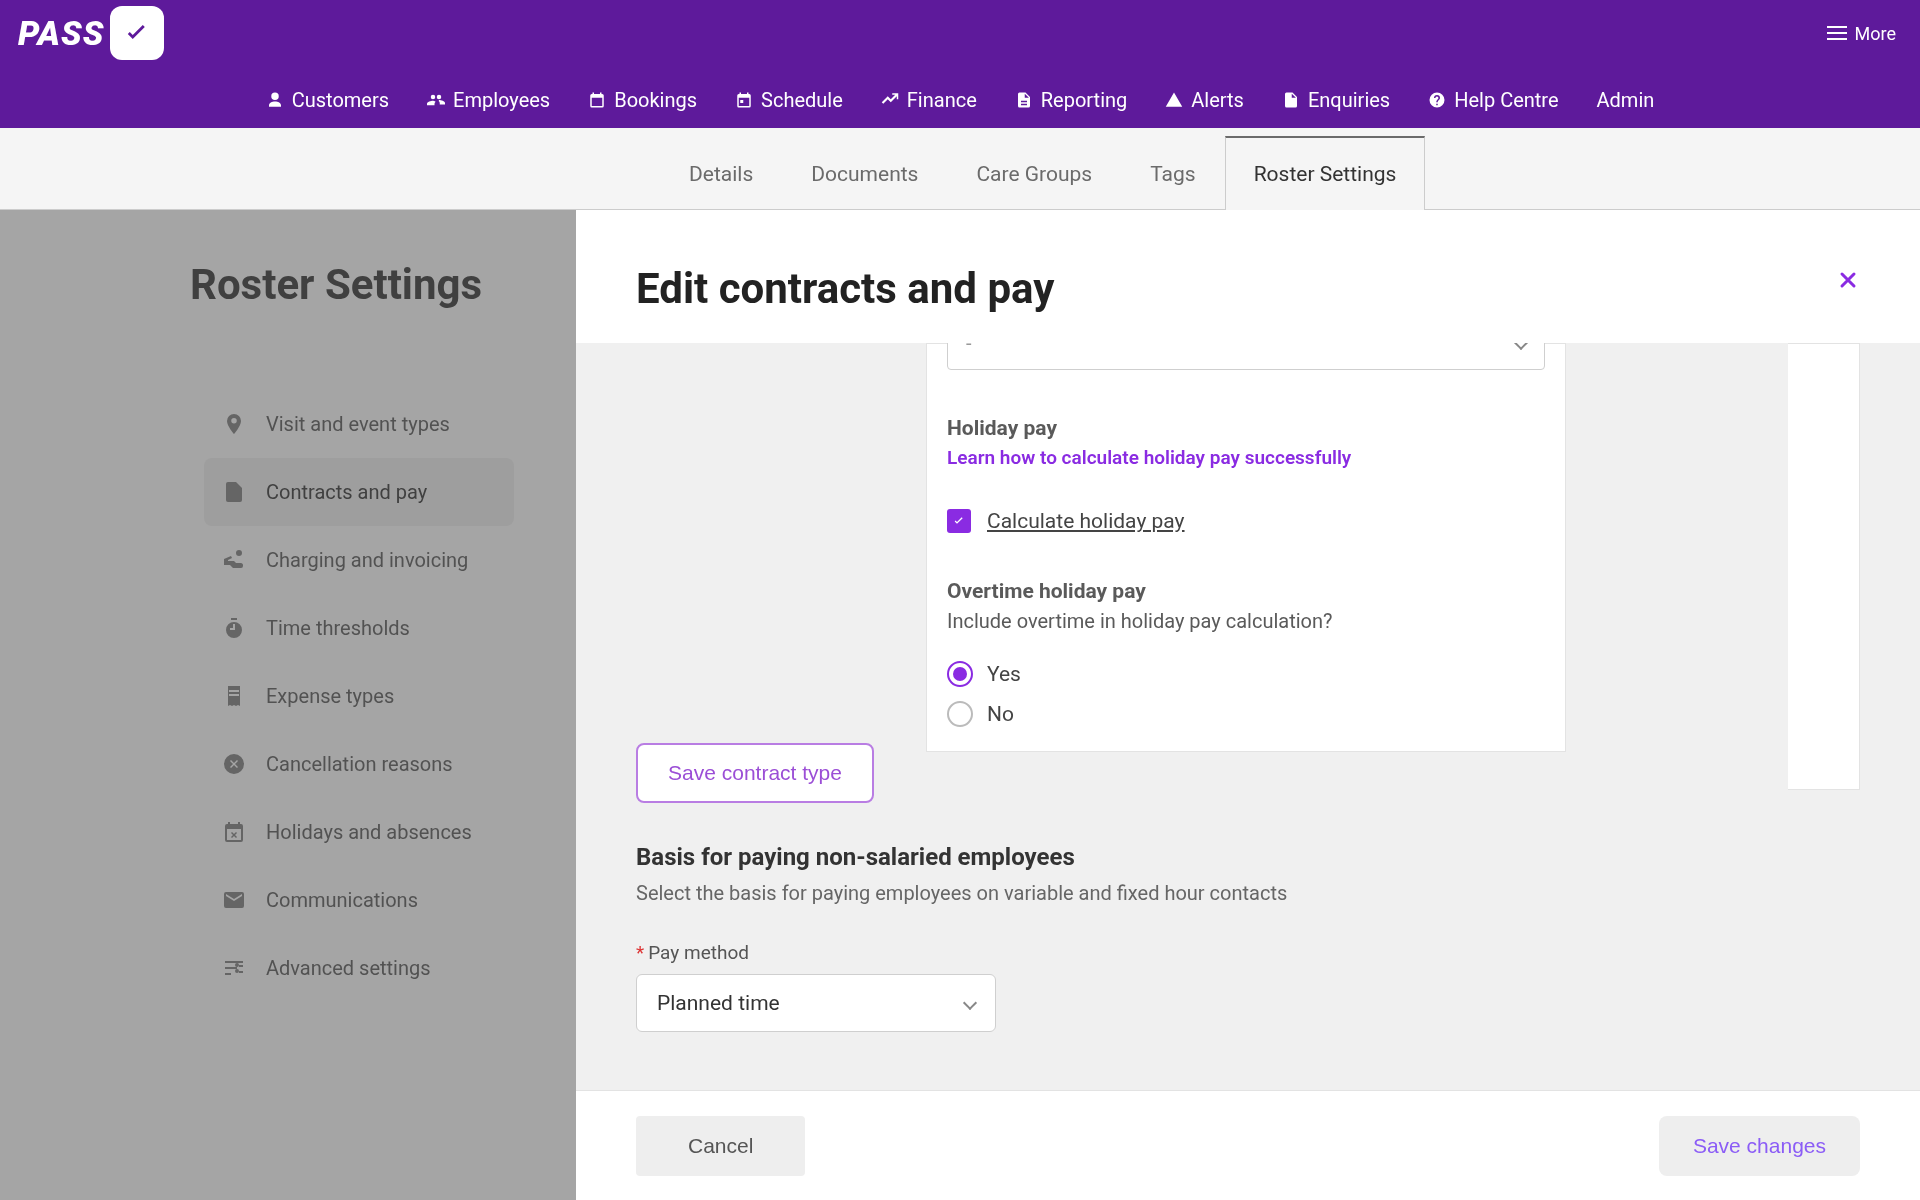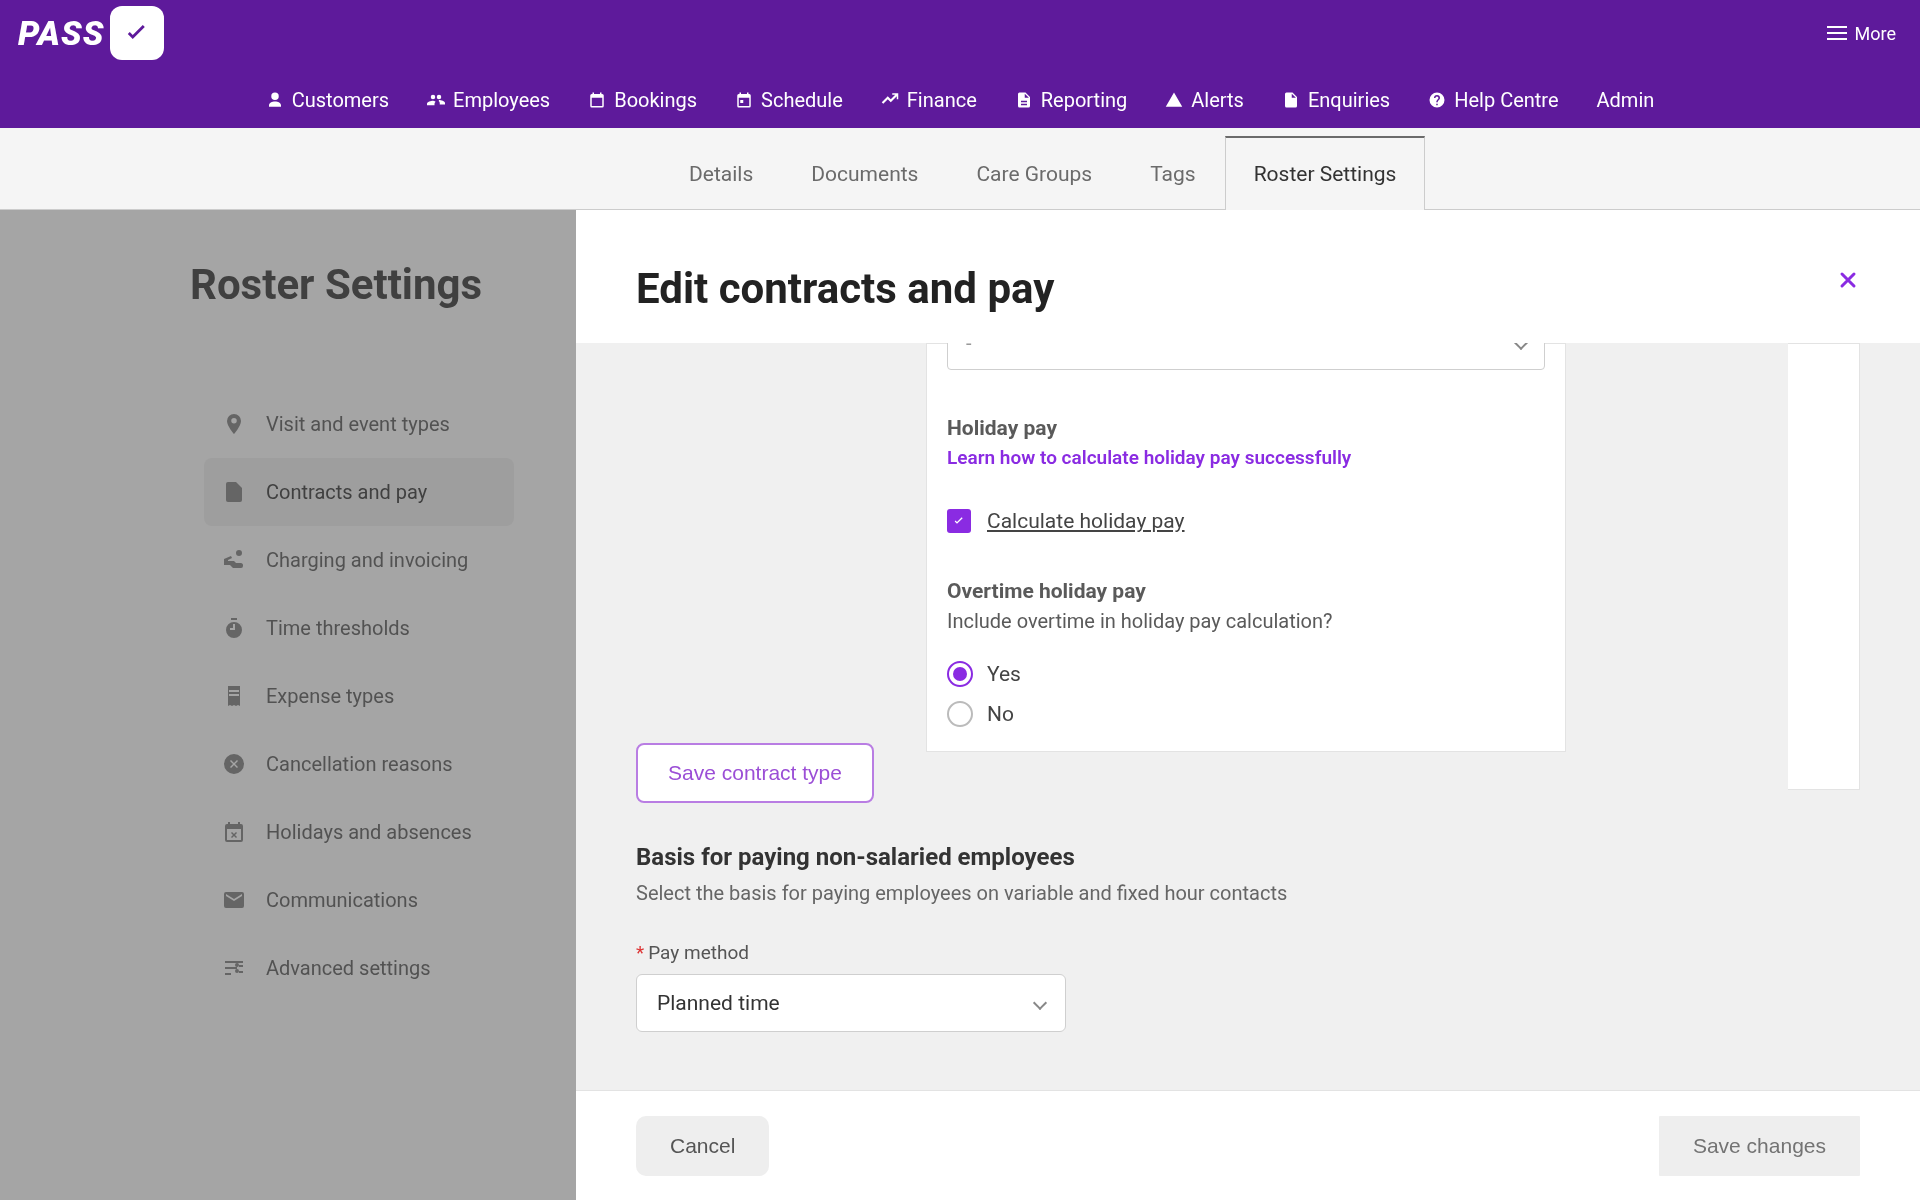--- a/index.html
+++ b/index.html
@@ -366,21 +366,21 @@
     font-size: 19px;
     color: #555;
     margin-top: 36px;
   }
   .field-label .req {
     color: #d33;
     margin-right: 4px;
   }
   .pay-select {
     margin-top: 10px;
-    width: 430px;
+    width: 360px;
     height: 58px;
     border: 1px solid #cfcfcf;
     border-radius: 6px;
     display: flex;
     align-items: center;
     justify-content: space-between;
     padding: 0 20px;
     font-size: 21px;
     color: #333;
     background: #fff;
@@ -395,31 +395,31 @@
     display: flex;
     align-items: center;
     justify-content: space-between;
     padding: 0 60px;
   }
   .btn-cancel {
     background: #eee;
     color: #555;
     border: none;
     font-size: 21px;
-    padding: 18px 34px;
-    border-radius: 10px;
+    padding: 18px 52px;
+    border-radius: 4px;
     cursor: pointer;
   }
   .btn-save-changes {
     background: #eee;
-    color: #737373;
+    color: #8b5cf6;
     border: none;
     font-size: 21px;
     padding: 18px 34px;
-    border-radius: 1px;
+    border-radius: 8px;
     cursor: default;
   }
 
   .chev {
     border: solid #888;
     border-width: 0 2px 2px 0;
     display: inline-block;
     padding: 4px;
     transform: rotate(45deg);
   }

